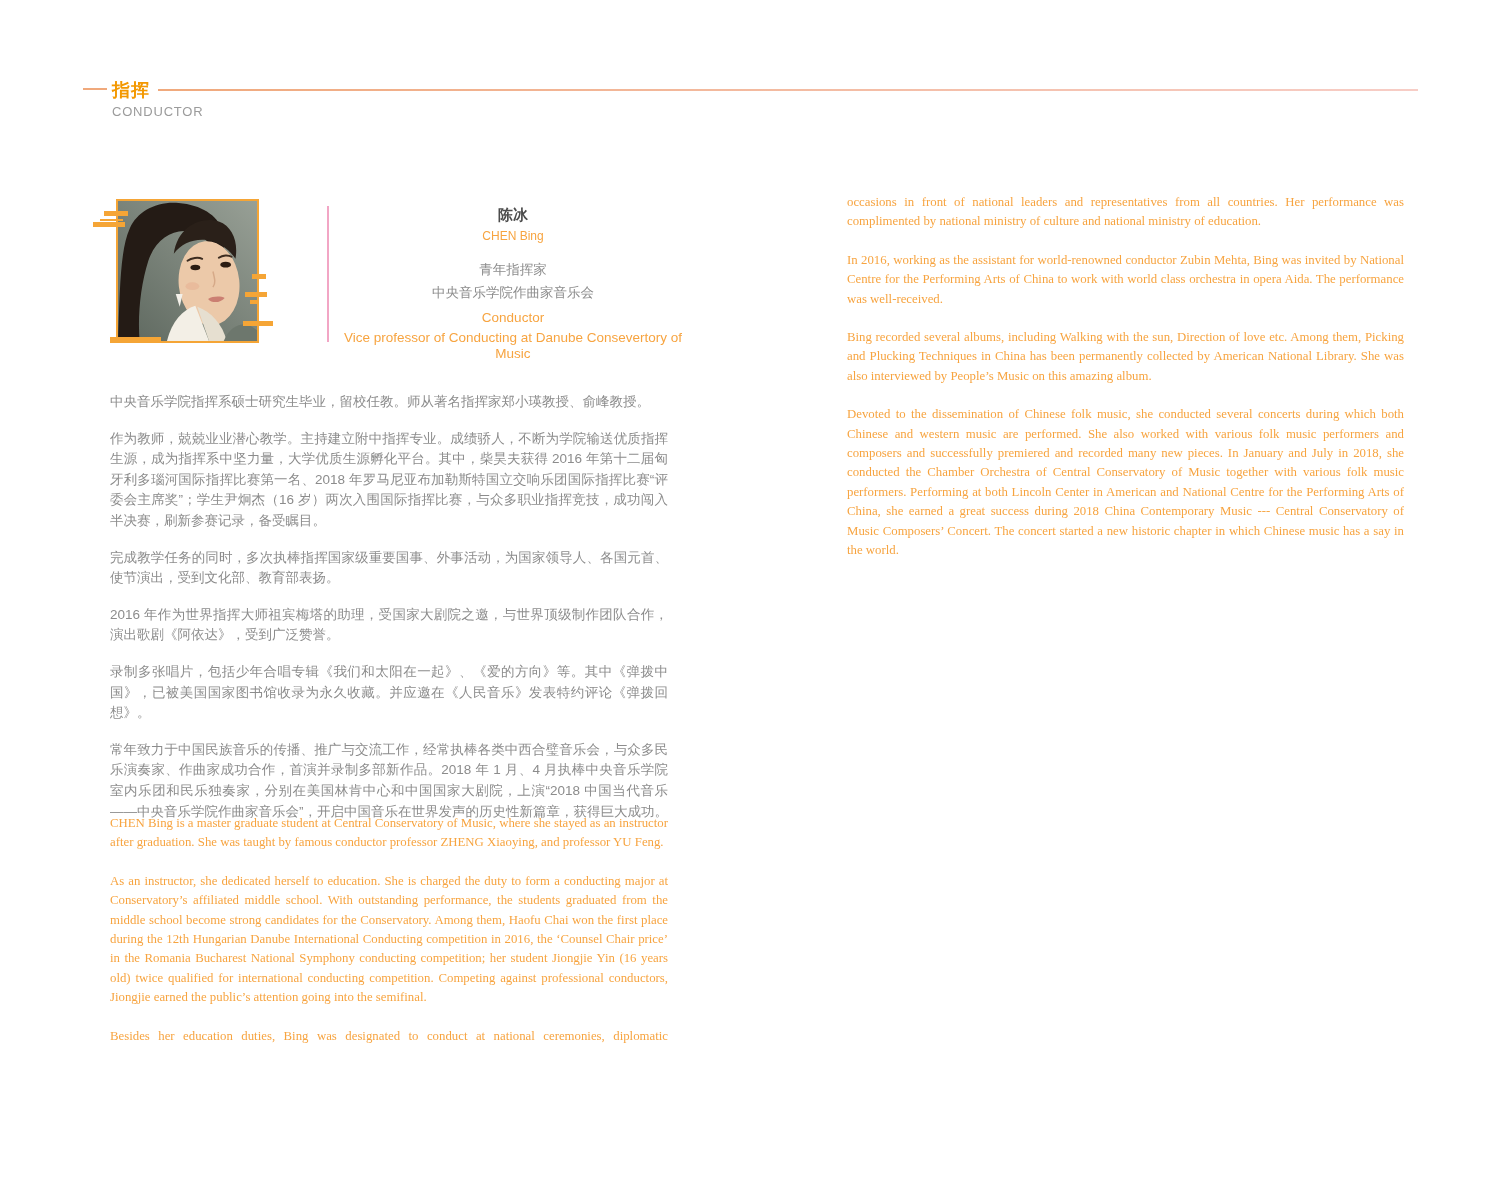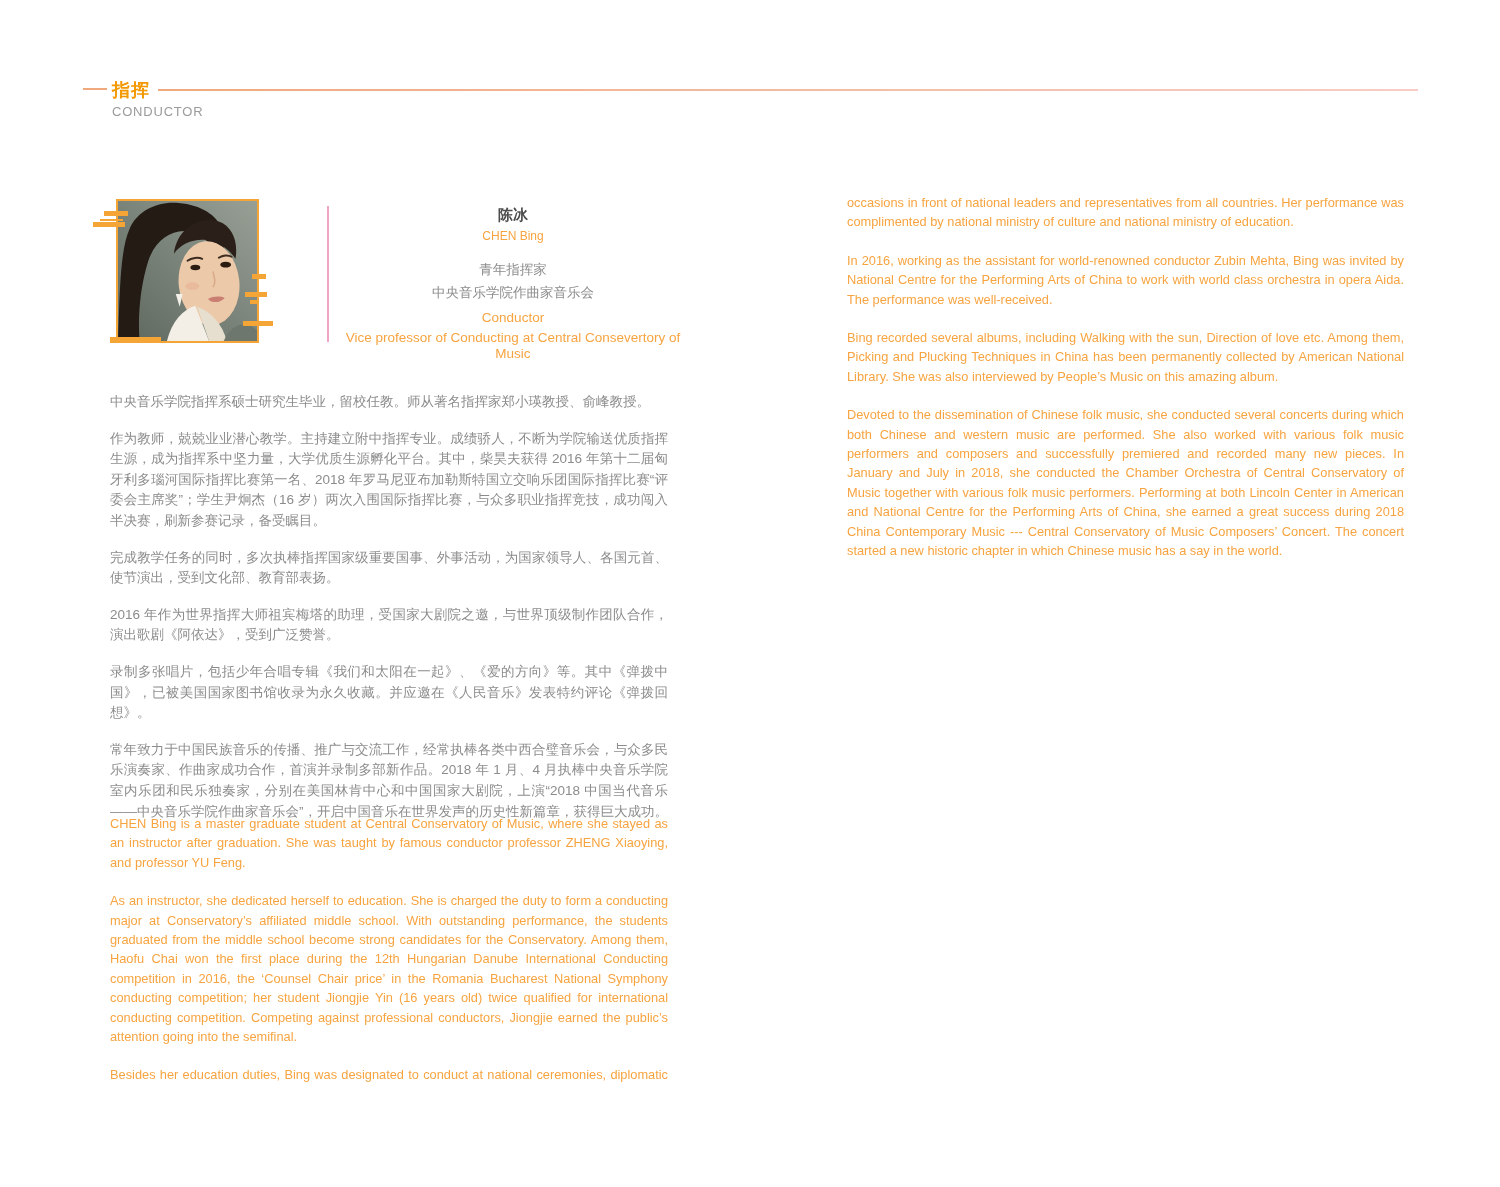--- a/index.html
+++ b/index.html
@@ -48,21 +48,21 @@
   .title-zh{font-size:13.5px;color:var(--gray-text,#8C8C8C);line-height:23px;margin:0;}
   .title-zh.last{margin:0 0 6px 0;}
   .title-en{font-size:13.5px;color:var(--accent-orange,#F7A440);line-height:16.5px;margin:0;}
   .title-en.first{margin:0 0 3px 0;}
 
   
   .col{position:absolute;}
   .col p{text-align:justify;}
   .zh-col{left:110px;top:392px;width:558px;}
   .zh-col p{font-size:13.5px;line-height:20.6px;color:var(--gray-text,#8C8C8C);margin:0 0 16px 0;}
-  .en-col{color:var(--accent-orange,#F7A440);}
+  .en-col{color:var(--accent-orange,#F7A440);font-family:Liberation Serif, serif;}
   .en-col p{font-size:12.8px;line-height:19.4px;color:var(--accent-orange,#F7A440);margin:0 0 19px 0;}
   .en-left{left:110px;top:814px;width:558px;}
   .en-right{left:847px;top:193px;width:557px;}
   .justify-last-line p:last-child{text-align-last:justify;}
 </style>
 </head>
 <body>
 
 <div class="page">
 
@@ -107,21 +107,21 @@
   <span class="abs deco d8"></span>
 
   <span class="abs vline"></span>
 
   <div class="abs name-block">
     <p class="name-zh">陈冰</p>
     <p class="name-en">CHEN Bing</p>
     <p class="title-zh">青年指挥家</p>
     <p class="title-zh last">中央音乐学院作曲家音乐会</p>
     <p class="title-en first">Conductor</p>
-    <p class="title-en">Vice professor of Conducting at Central Consevertory of Music</p>
+    <p class="title-en">Vice professor of Conducting at Danube Consevertory of Music</p>
   </div>
 
   <div class="col zh-col">
       <p>中央音乐学院指挥系硕士研究生毕业，留校任教。师从著名指挥家郑小瑛教授、俞峰教授。</p>
       <p>作为教师，兢兢业业潜心教学。主持建立附中指挥专业。成绩骄人，不断为学院输送优质指挥生源，成为指挥系中坚力量，大学优质生源孵化平台。其中，柴昊夫获得 2016 年第十二届匈牙利多瑙河国际指挥比赛第一名、2018 年罗马尼亚布加勒斯特国立交响乐团国际指挥比赛“评委会主席奖”；学生尹炯杰（16 岁）两次入围国际指挥比赛，与众多职业指挥竞技，成功闯入半决赛，刷新参赛记录，备受瞩目。</p>
       <p>完成教学任务的同时，多次执棒指挥国家级重要国事、外事活动，为国家领导人、各国元首、使节演出，受到文化部、教育部表扬。</p>
       <p>2016 年作为世界指挥大师祖宾梅塔的助理，受国家大剧院之邀，与世界顶级制作团队合作，演出歌剧《阿依达》，受到广泛赞誉。</p>
       <p>录制多张唱片，包括少年合唱专辑《我们和太阳在一起》、《爱的方向》等。其中《弹拨中国》，已被美国国家图书馆收录为永久收藏。并应邀在《人民音乐》发表特约评论《弹拨回想》。</p>
       <p>常年致力于中国民族音乐的传播、推广与交流工作，经常执棒各类中西合璧音乐会，与众多民乐演奏家、作曲家成功合作，首演并录制多部新作品。2018 年 1 月、4 月执棒中央音乐学院室内乐团和民乐独奏家，分别在美国林肯中心和中国国家大剧院，上演“2018 中国当代音乐——中央音乐学院作曲家音乐会”，开启中国音乐在世界发声的历史性新篇章，获得巨大成功。</p>
     </div>

